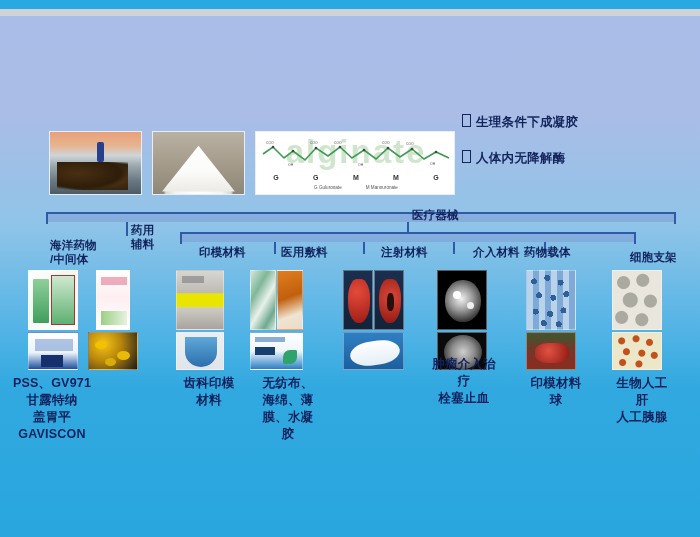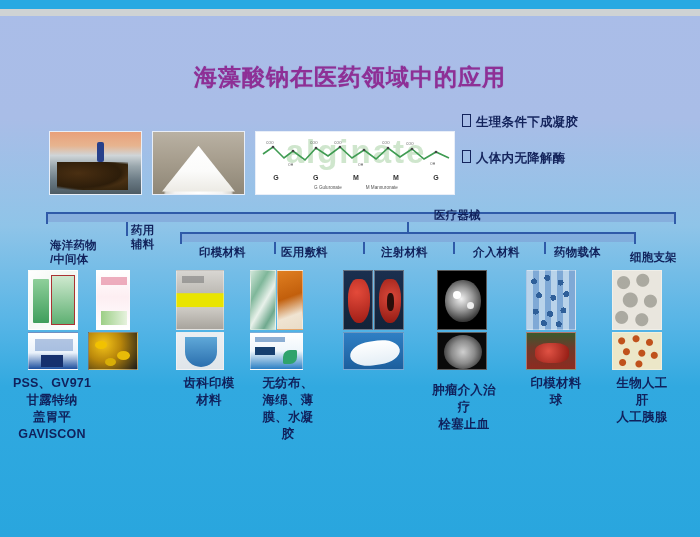--- a/index.html
+++ b/index.html
@@ -92,21 +92,20 @@
      line-height:17px;text-align:center;white-space:pre-line;letter-spacing:.2px;}
 </style>
 </head>
 <body>
 
 <div id="slide">
 
   <div id="top-bar"></div>
   <div id="top-strip"></div>
 
-  <div id="title">海藻酸钠在医药领域中的应用</div>
 
   <div class="hero" id="hero-seaweed">
     <div class="sw-kelp"></div>
     <div class="sw-person"></div>
   </div>
 
   <div class="hero" id="hero-powder">
     <div class="cone"></div>
   </div>
 
@@ -166,26 +165,26 @@
   <div class="conn" id="conn-mid"></div>
   <div class="vstem2" style="left:274px;top:242px;height:12px;"></div>
   <div class="vstem2" style="left:363px;top:242px;height:12px;"></div>
   <div class="vstem2" style="left:453px;top:242px;height:12px;"></div>
   <div class="vstem2" style="left:544px;top:242px;height:12px;"></div>
 
   <div class="flabel" style="left:50px;top:238px;">海洋药物
 /中间体</div>
   <div class="flabel" style="left:131px;top:223px;">药用
 辅料</div>
-  <div class="flabel" style="left:434px;top:208px;">医疗器械</div>
+  <div class="flabel" style="left:412px;top:208px;">医疗器械</div>
   <div class="flabel" style="left:199px;top:245px;">印模材料</div>
   <div class="flabel" style="left:281px;top:245px;">医用敷料</div>
   <div class="flabel" style="left:381px;top:245px;">注射材料</div>
   <div class="flabel" style="left:473px;top:245px;">介入材料</div>
-  <div class="flabel" style="left:554px;top:245px;">药物载体</div>
+  <div class="flabel" style="left:524px;top:245px;">药物载体</div>
   <div class="flabel" style="left:630px;top:250px;">细胞支架</div>
 
   <div class="thumb" style="left:28px;top:270px;width:50px;height:60px;
        background:linear-gradient(135deg,#ffffff 0%,#f2f7f2 40%,#ffffff 100%);">
     <div style="position:absolute;left:4px;top:8px;width:16px;height:44px;background:linear-gradient(180deg,#8fcf9a,#3f9e5c);border-radius:1px;"></div>
     <div style="position:absolute;left:22px;top:4px;width:22px;height:48px;background:linear-gradient(180deg,#cfe9cf,#5eb072);border:1px solid #a33;"></div>
   </div>
   <div class="thumb" style="left:28px;top:332px;width:50px;height:38px;
        background:linear-gradient(180deg,#ffffff 0%,#eaf2fb 55%,#1d4f9e 100%);">
     <div style="position:absolute;left:6px;top:6px;width:38px;height:12px;background:#2a5fae;opacity:.35;"></div>
@@ -303,21 +302,21 @@
   <div class="cap" style="left:-2px;top:375px;width:108px;">PSS、GV971
 甘露特纳
 盖胃平
 GAVISCON</div>
   <div class="cap" style="left:168px;top:375px;width:82px;">齿科印模
 材料</div>
   <div class="cap" style="left:248px;top:375px;width:80px;">无纺布、
 海绵、薄
 膜、水凝
 胶</div>
-  <div class="cap" style="left:420px;top:382px;width:88px;">肿瘤介入治
+  <div class="cap" style="left:420px;top:356px;width:88px;">肿瘤介入治
 疗
 栓塞止血</div>
   <div class="cap" style="left:512px;top:375px;width:88px;">印模材料
 球</div>
   <div class="cap" style="left:602px;top:375px;width:80px;">生物人工
 肝
 人工胰腺</div>
 
 </div>
 

